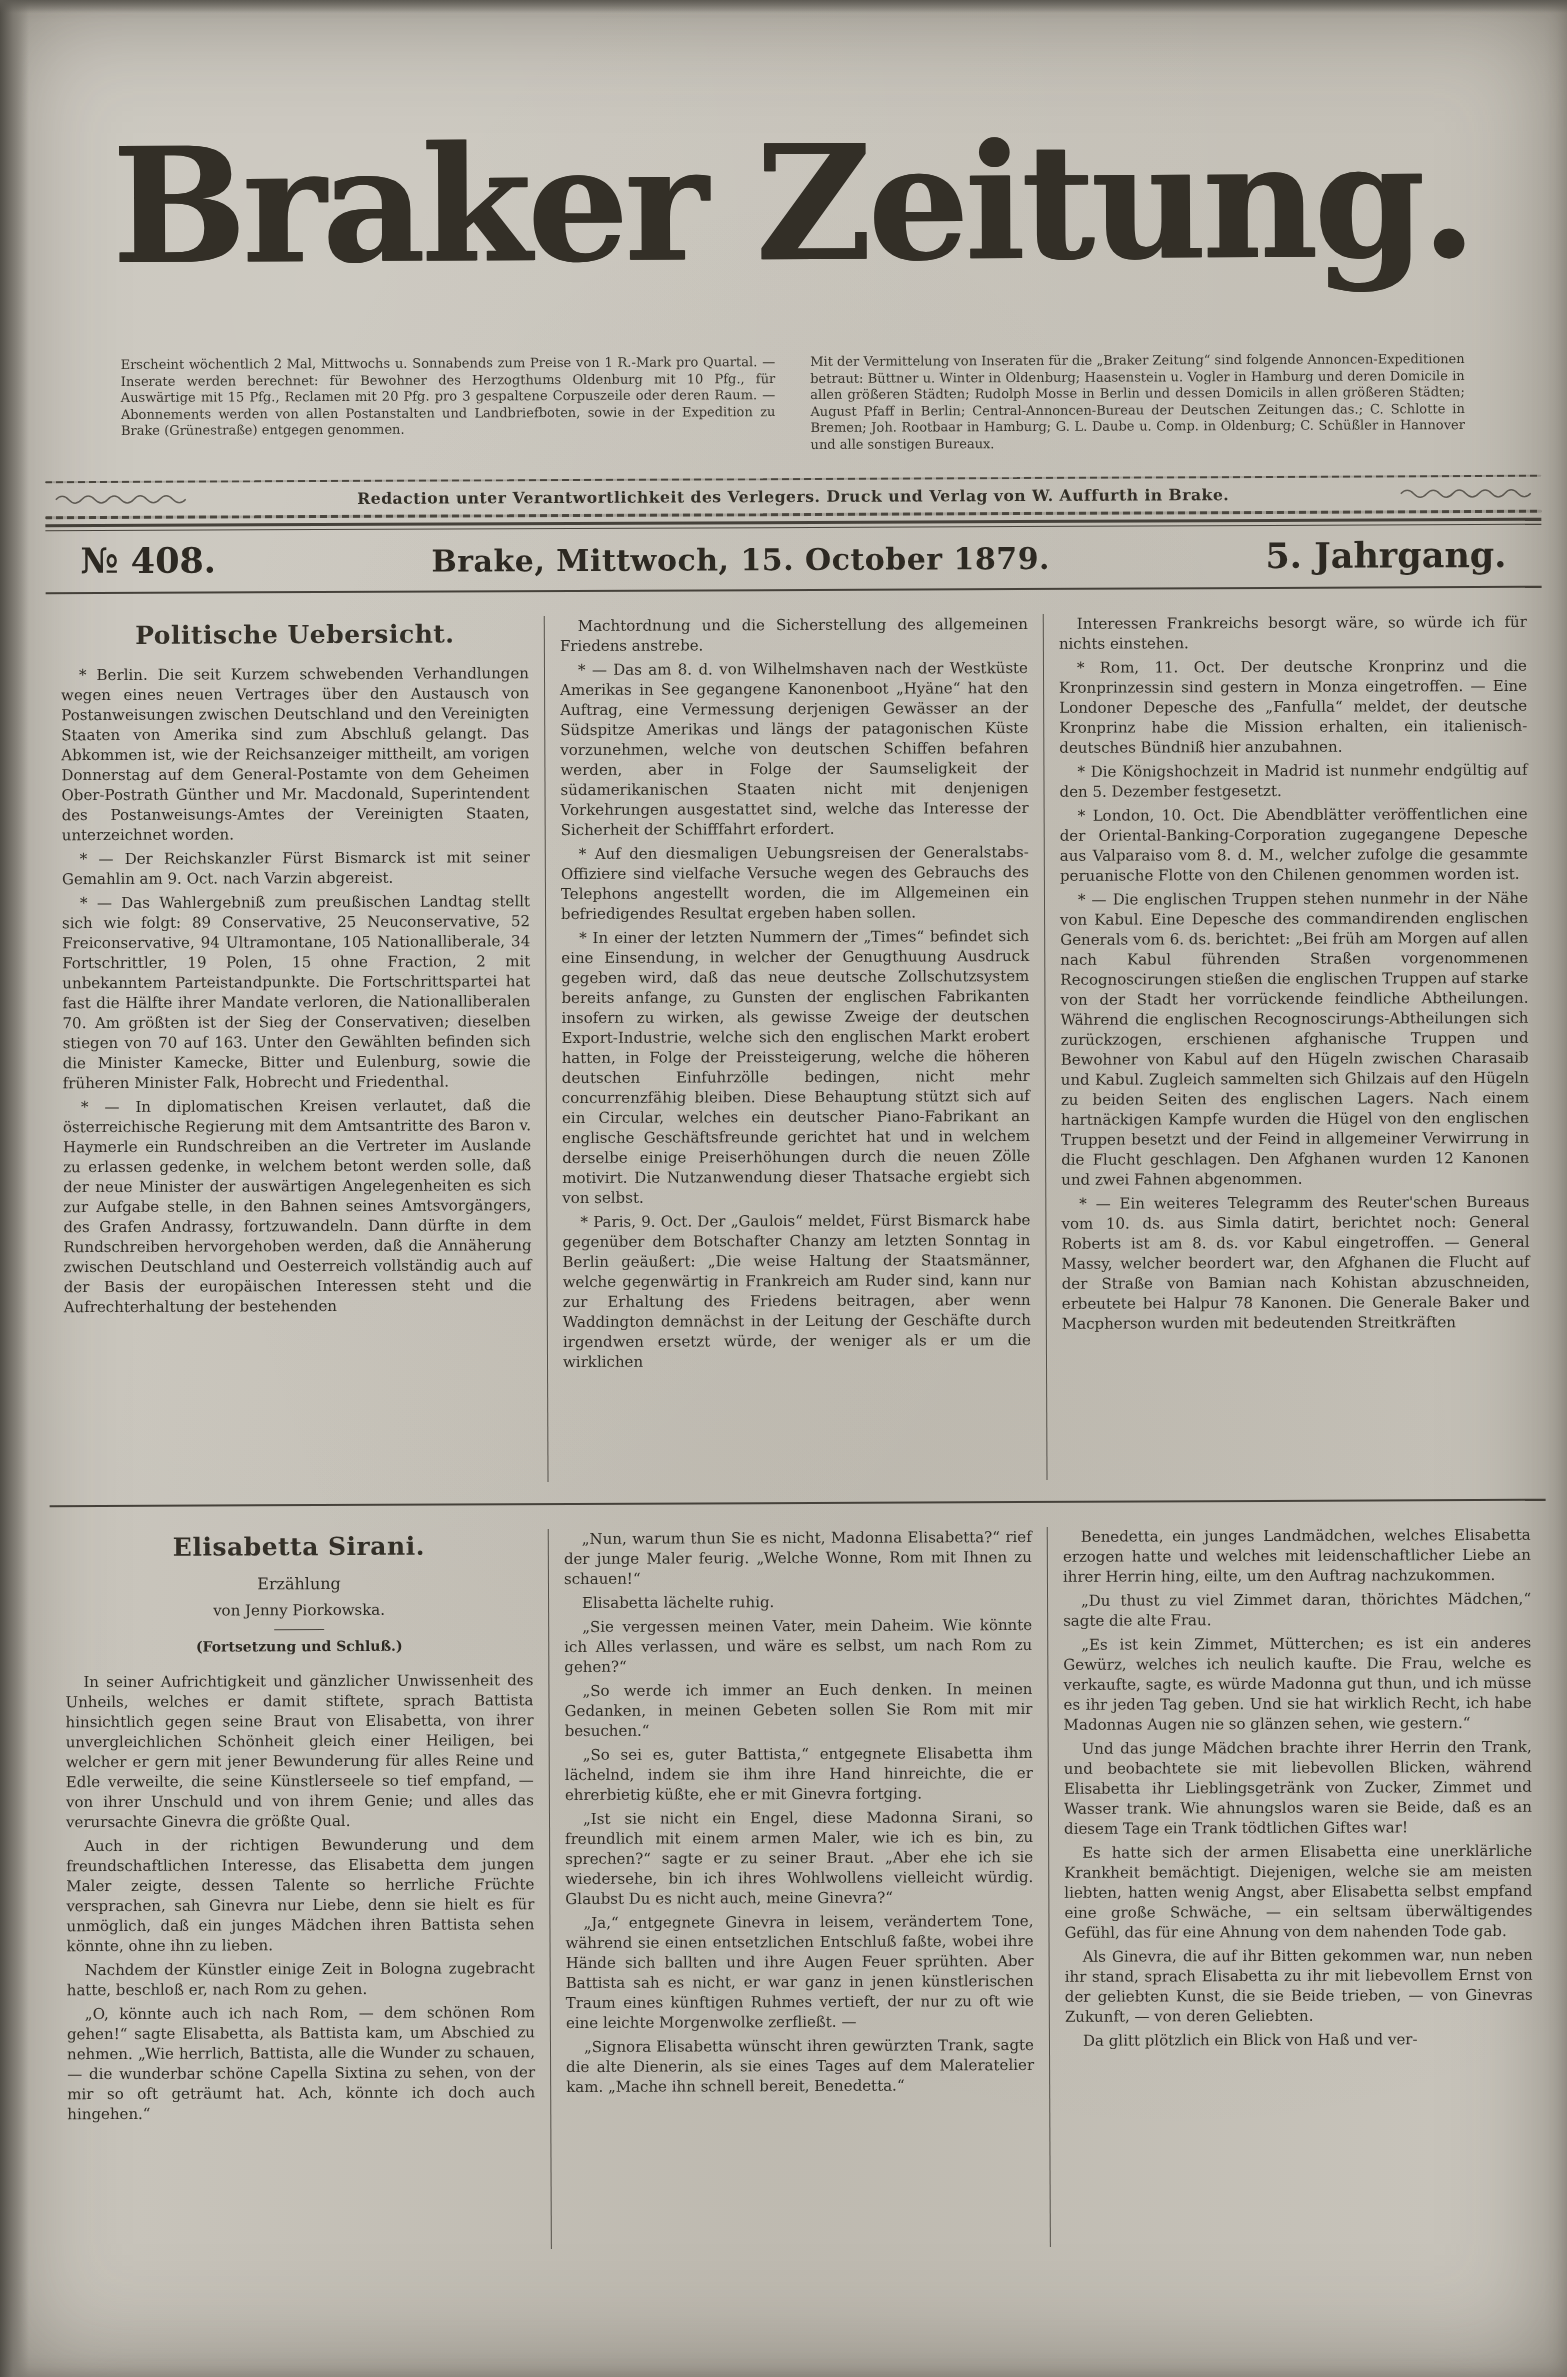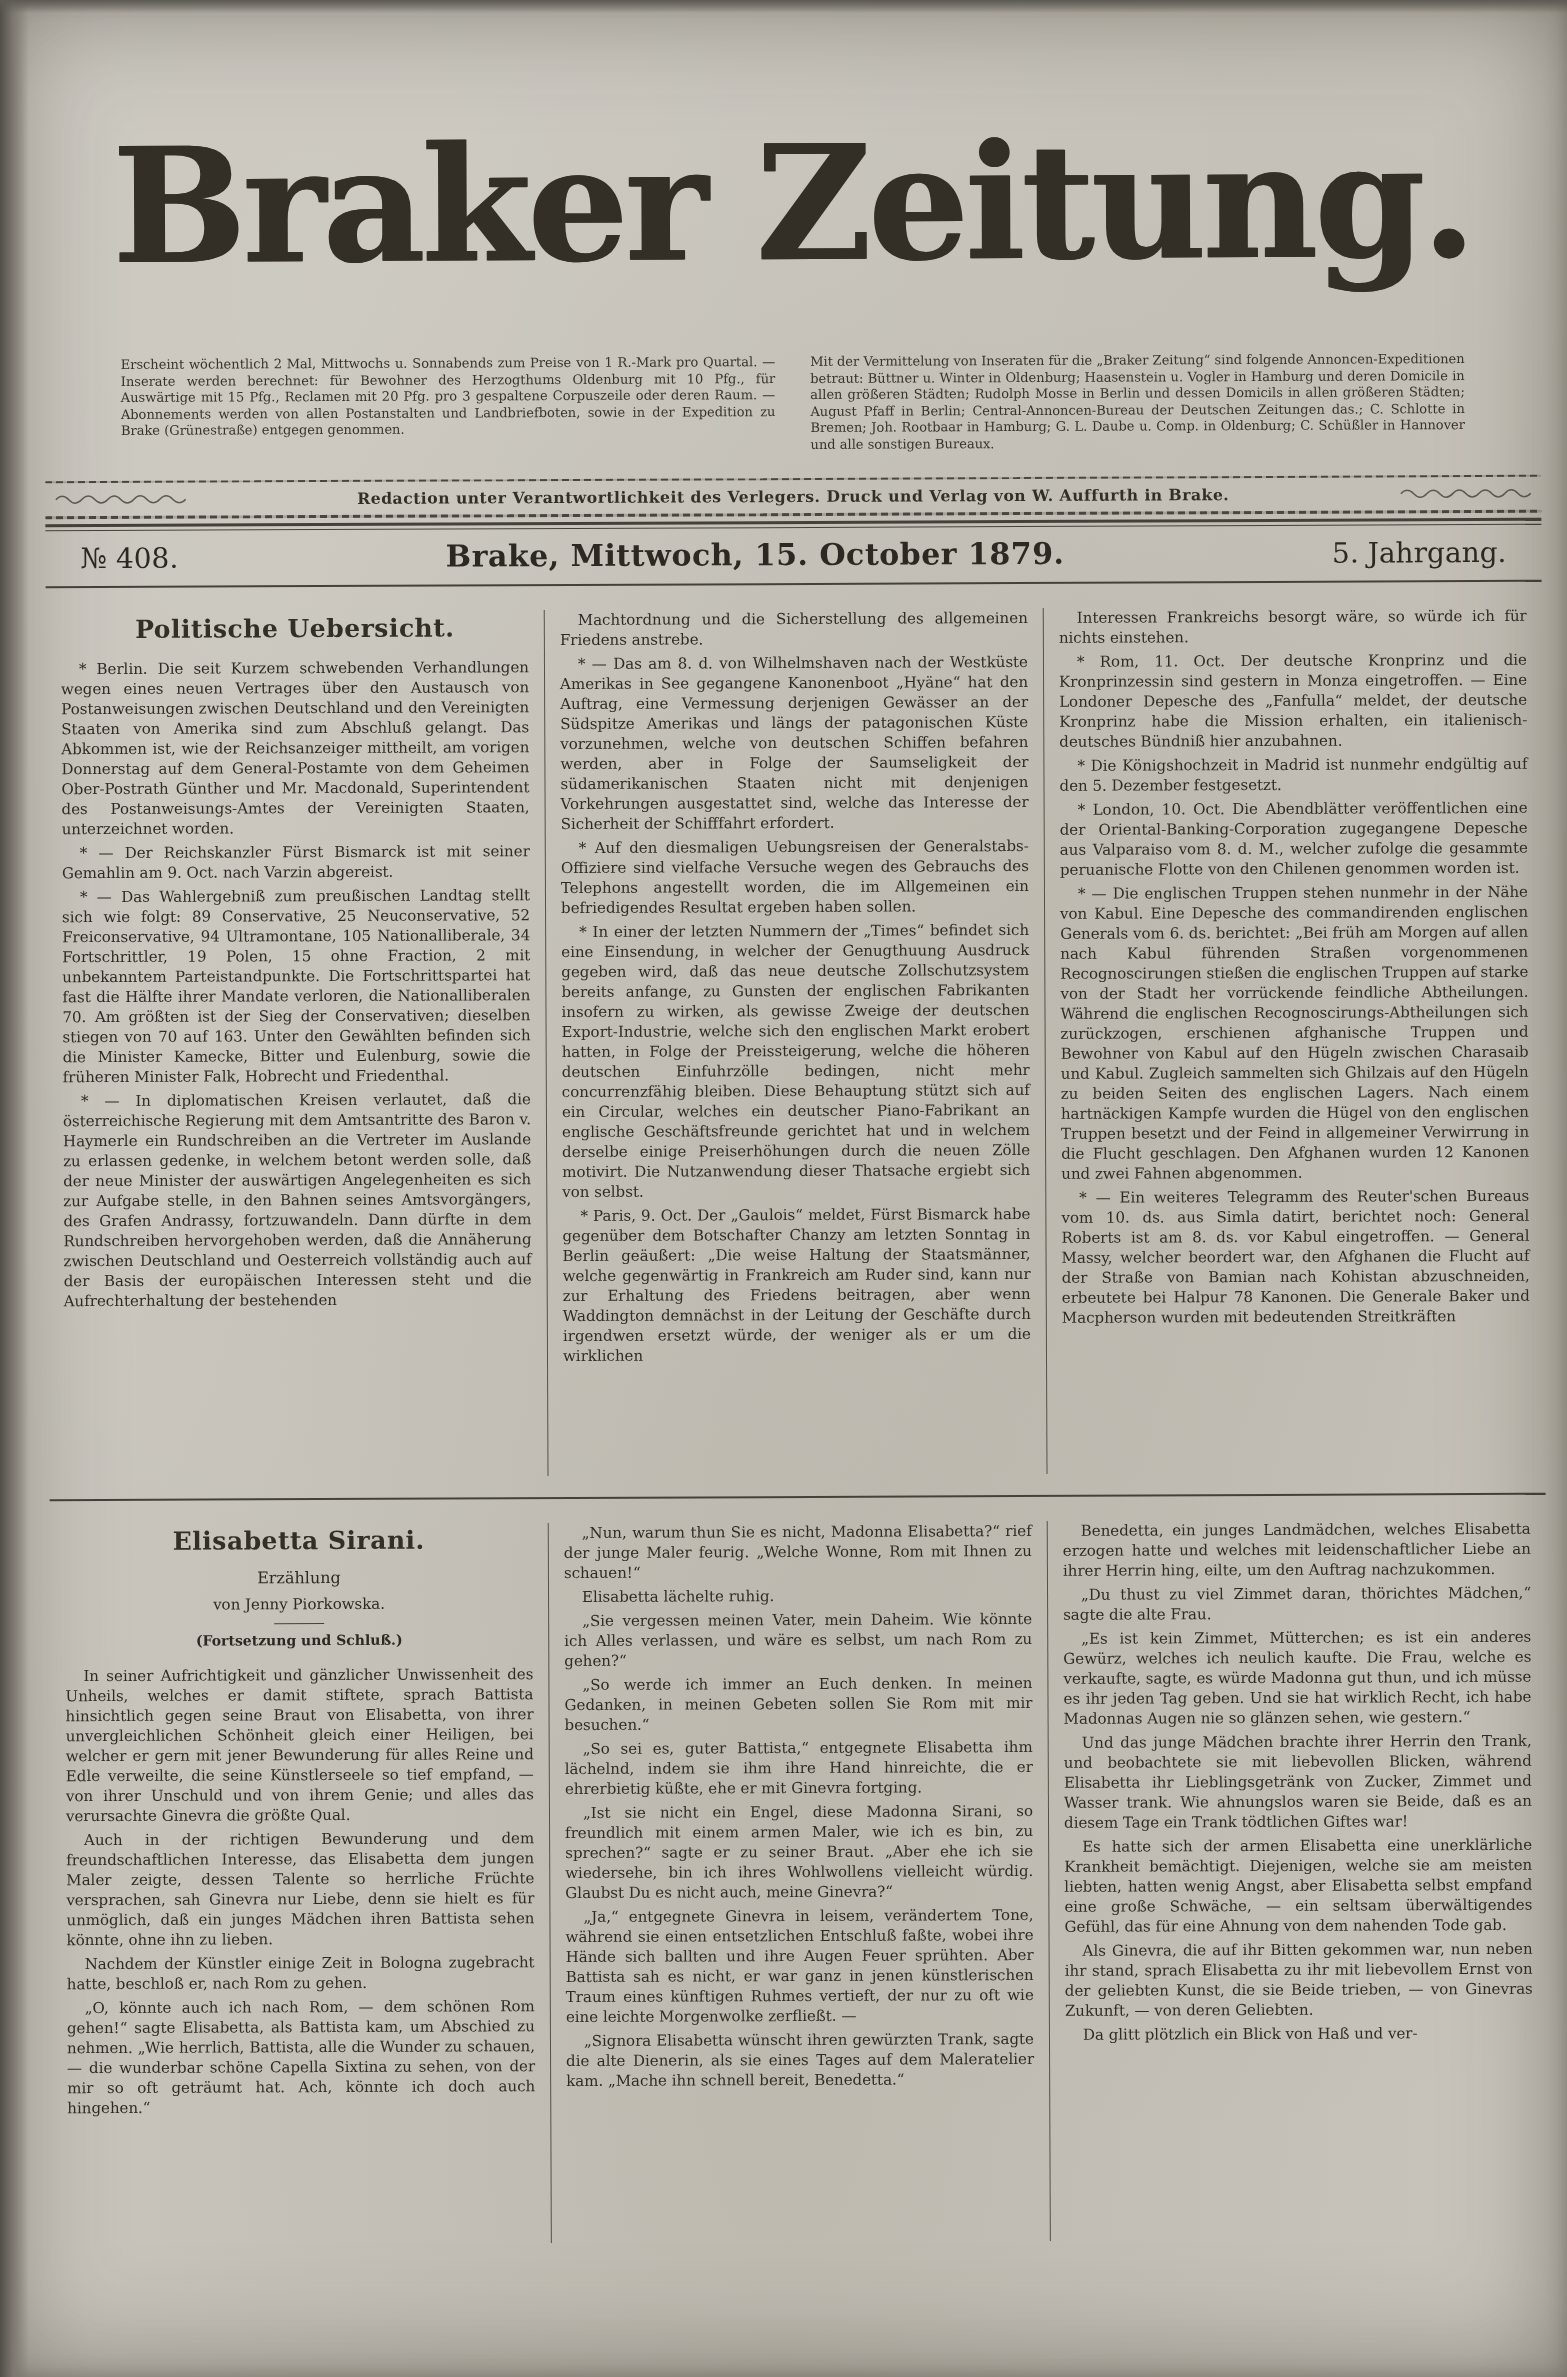--- a/index.html
+++ b/index.html
@@ -52,21 +52,21 @@
   .imprint-line .txt { flex:1; text-align:center; font-weight:bold; font-size:15.6px; letter-spacing:0.5px; color:#332f27; }
   .squiggle { flex:0 0 131px; height:9px; opacity:.8; }
 
   
   .dateline {
     margin-top:5px; border-top:3px solid #45413a; border-bottom:2px solid #45413a;
     position:relative; padding:13px 35px 11px 35px;
     display:flex; align-items:baseline; justify-content:space-between;
   }
   .dateline::before { content:""; position:absolute; left:0; right:0; top:3px; border-top:1px solid #45413a; }
-  .issue-no, .volume { font-weight:normal; font-size:28px; }
+  .issue-no, .volume { font-weight:bold; font-size:35px; }
   .date-center { font-weight:bold; font-size:30px; letter-spacing:0.5px; }
 
   
   .cols { display:flex; margin-top:24px; align-items:stretch; }
   .col { flex:1; padding:0 15px; min-width:0; }
   .col + .col { border-left:1px solid #55514a; }
   .cols.politics .col { min-height:866px; }
   .cols.story .col { min-height:720px; }
   .col p { margin:0 0 4px 0; text-indent:18px; font-size:15px; line-height:20px; text-align:justify; hyphens:auto; color:#2f2b24; }
 

